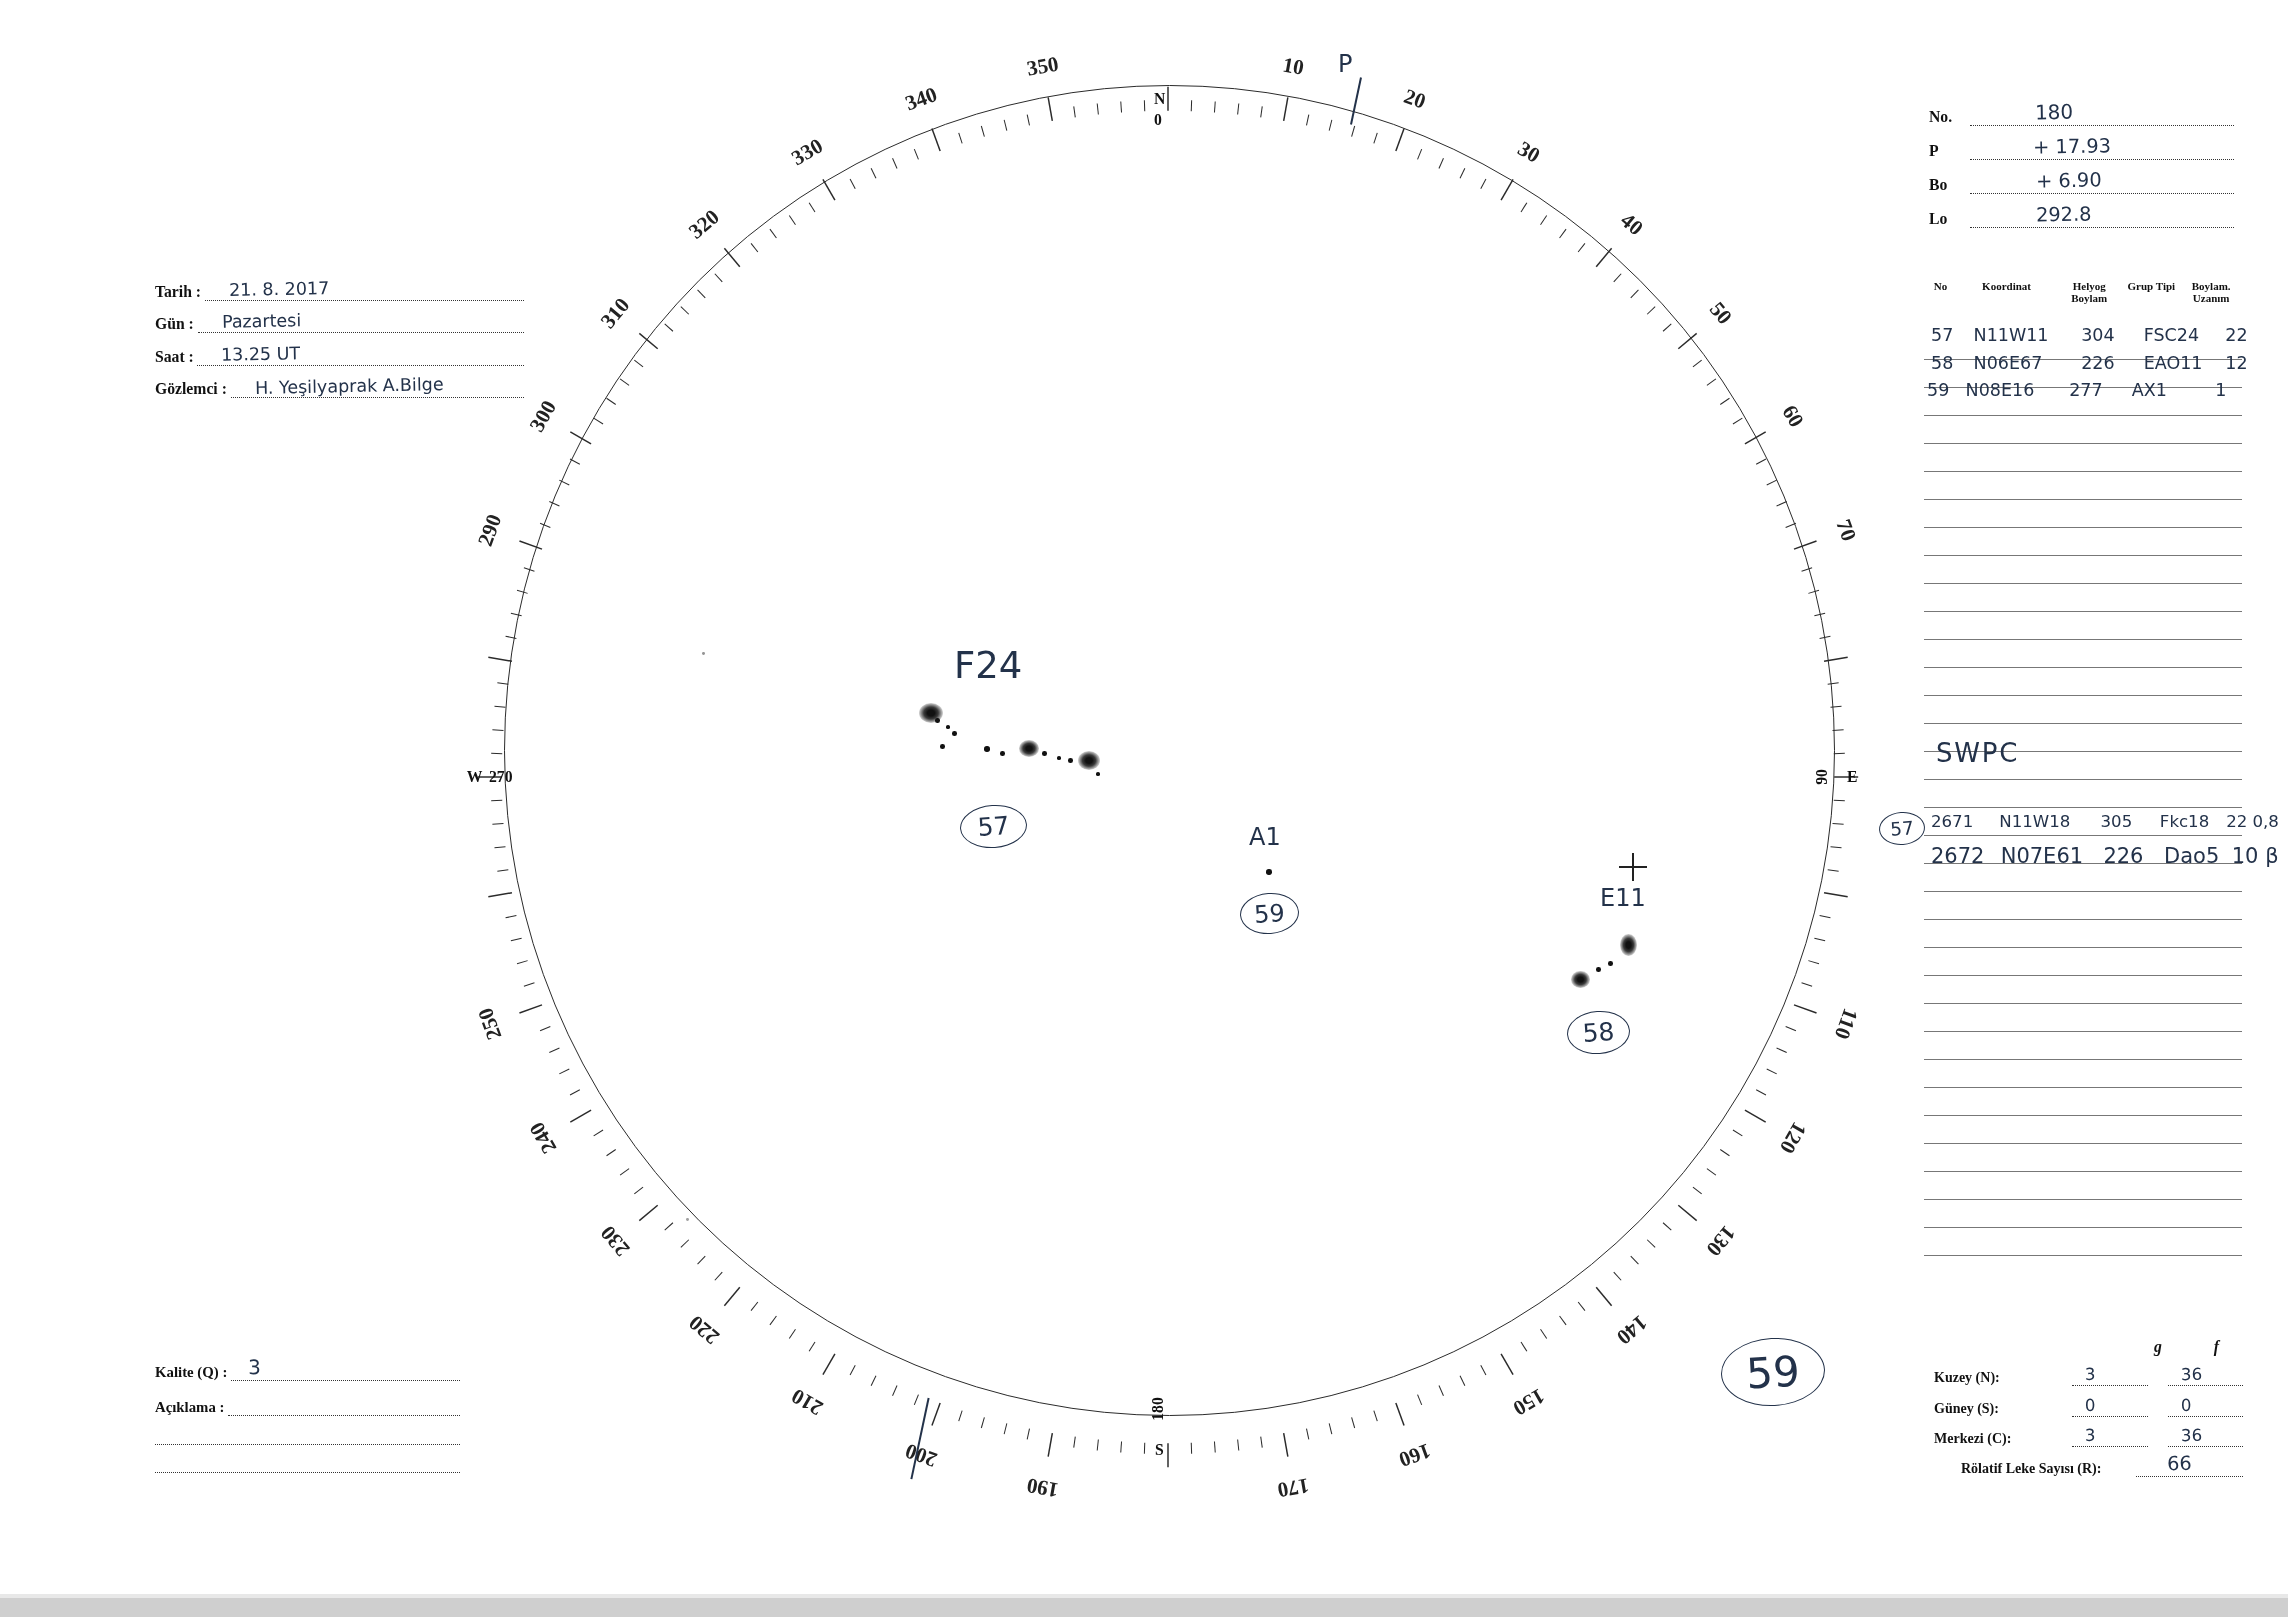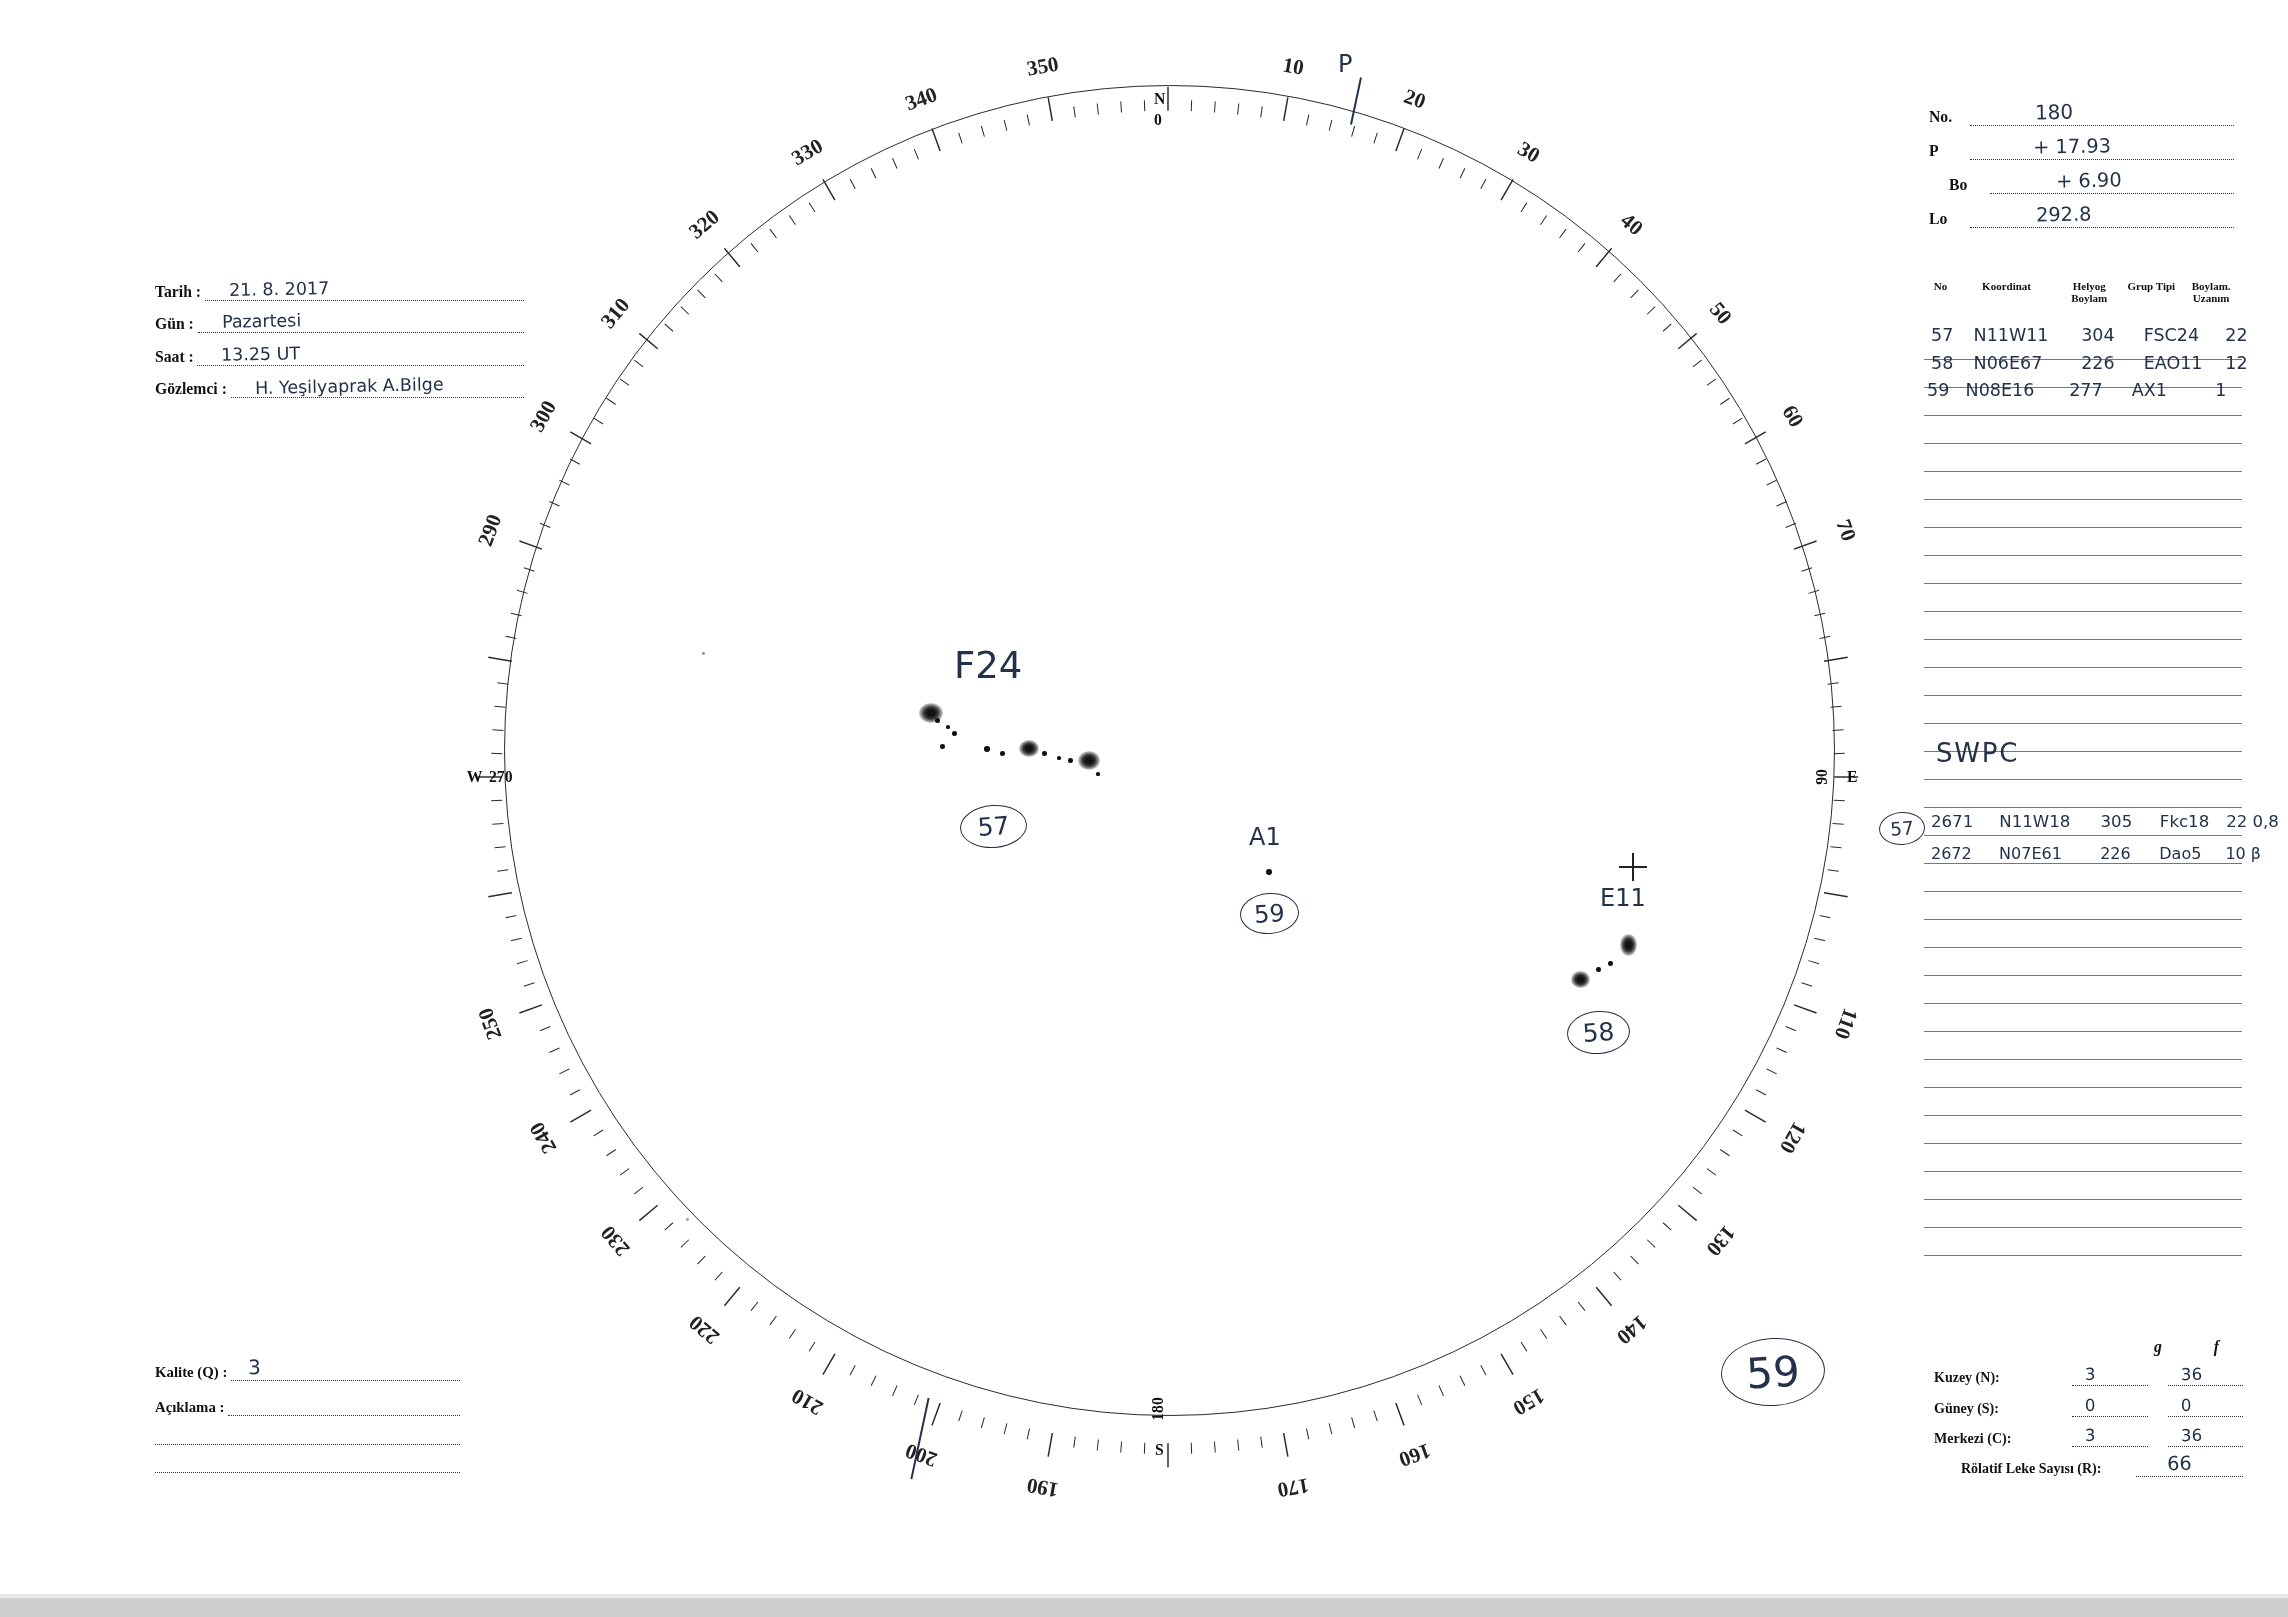--- a/index.html
+++ b/index.html
@@ -400,21 +400,21 @@
         <span class="hw" style="left:65px;font-size:20px;">180</span>
       </span>
     </div>
     <div class="frow">
       <span class="flabel" style="width:37px;">P</span>
       <span class="fdots">
         <span class="hw" style="left:63px;font-size:19.4px;">+ 17.93</span>
       </span>
     </div>
     <div class="frow">
-      <span class="flabel" style="width:37px;margin-left:20px;">Bo</span>
+      <span class="flabel" style="width:37px;">Bo</span>
       <span class="fdots">
         <span class="hw" style="left:66px;font-size:19.4px;">+ 6.90</span>
       </span>
     </div>
     <div class="frow">
       <span class="flabel" style="width:37px;">Lo</span>
       <span class="fdots">
         <span class="hw" style="left:66px;font-size:19.4px;">292.8</span>
       </span>
     </div>
@@ -490,21 +490,21 @@
 
   <div class="hwrow" style="left:1936px;top:738px;font-size:26px;letter-spacing:1.8px;">SWPC</div>
   <div class="circlenum" style="left:1879px;top:812px;width:44px;height:31px;font-size:18.5px;">57</div>
   <div class="hwrow" style="left:1931px;top:812px;font-size:16.6px;">
     <span style="display:inline-block;width:63px;">2671</span>
     <span style="display:inline-block;width:96px;">N11W18</span>
     <span style="display:inline-block;width:54px;">305</span>
     <span style="display:inline-block;width:61px;">Fkc18</span>
     <span>22 0,8</span>
   </div>
-  <div class="hwrow" style="left:1931px;top:844px;font-size:16px;">
+  <div class="hwrow" style="left:1931px;top:844px;font-size:21px;">
     <span style="display:inline-block;width:63px;">2672</span>
     <span style="display:inline-block;width:96px;">N07E61</span>
     <span style="display:inline-block;width:54px;">226</span>
     <span style="display:inline-block;width:61px;">Dao5</span>
     <span>10 β</span>
   </div>
 
   <div class="summary">
     <div class="sumhead">
       <span>g</span>

